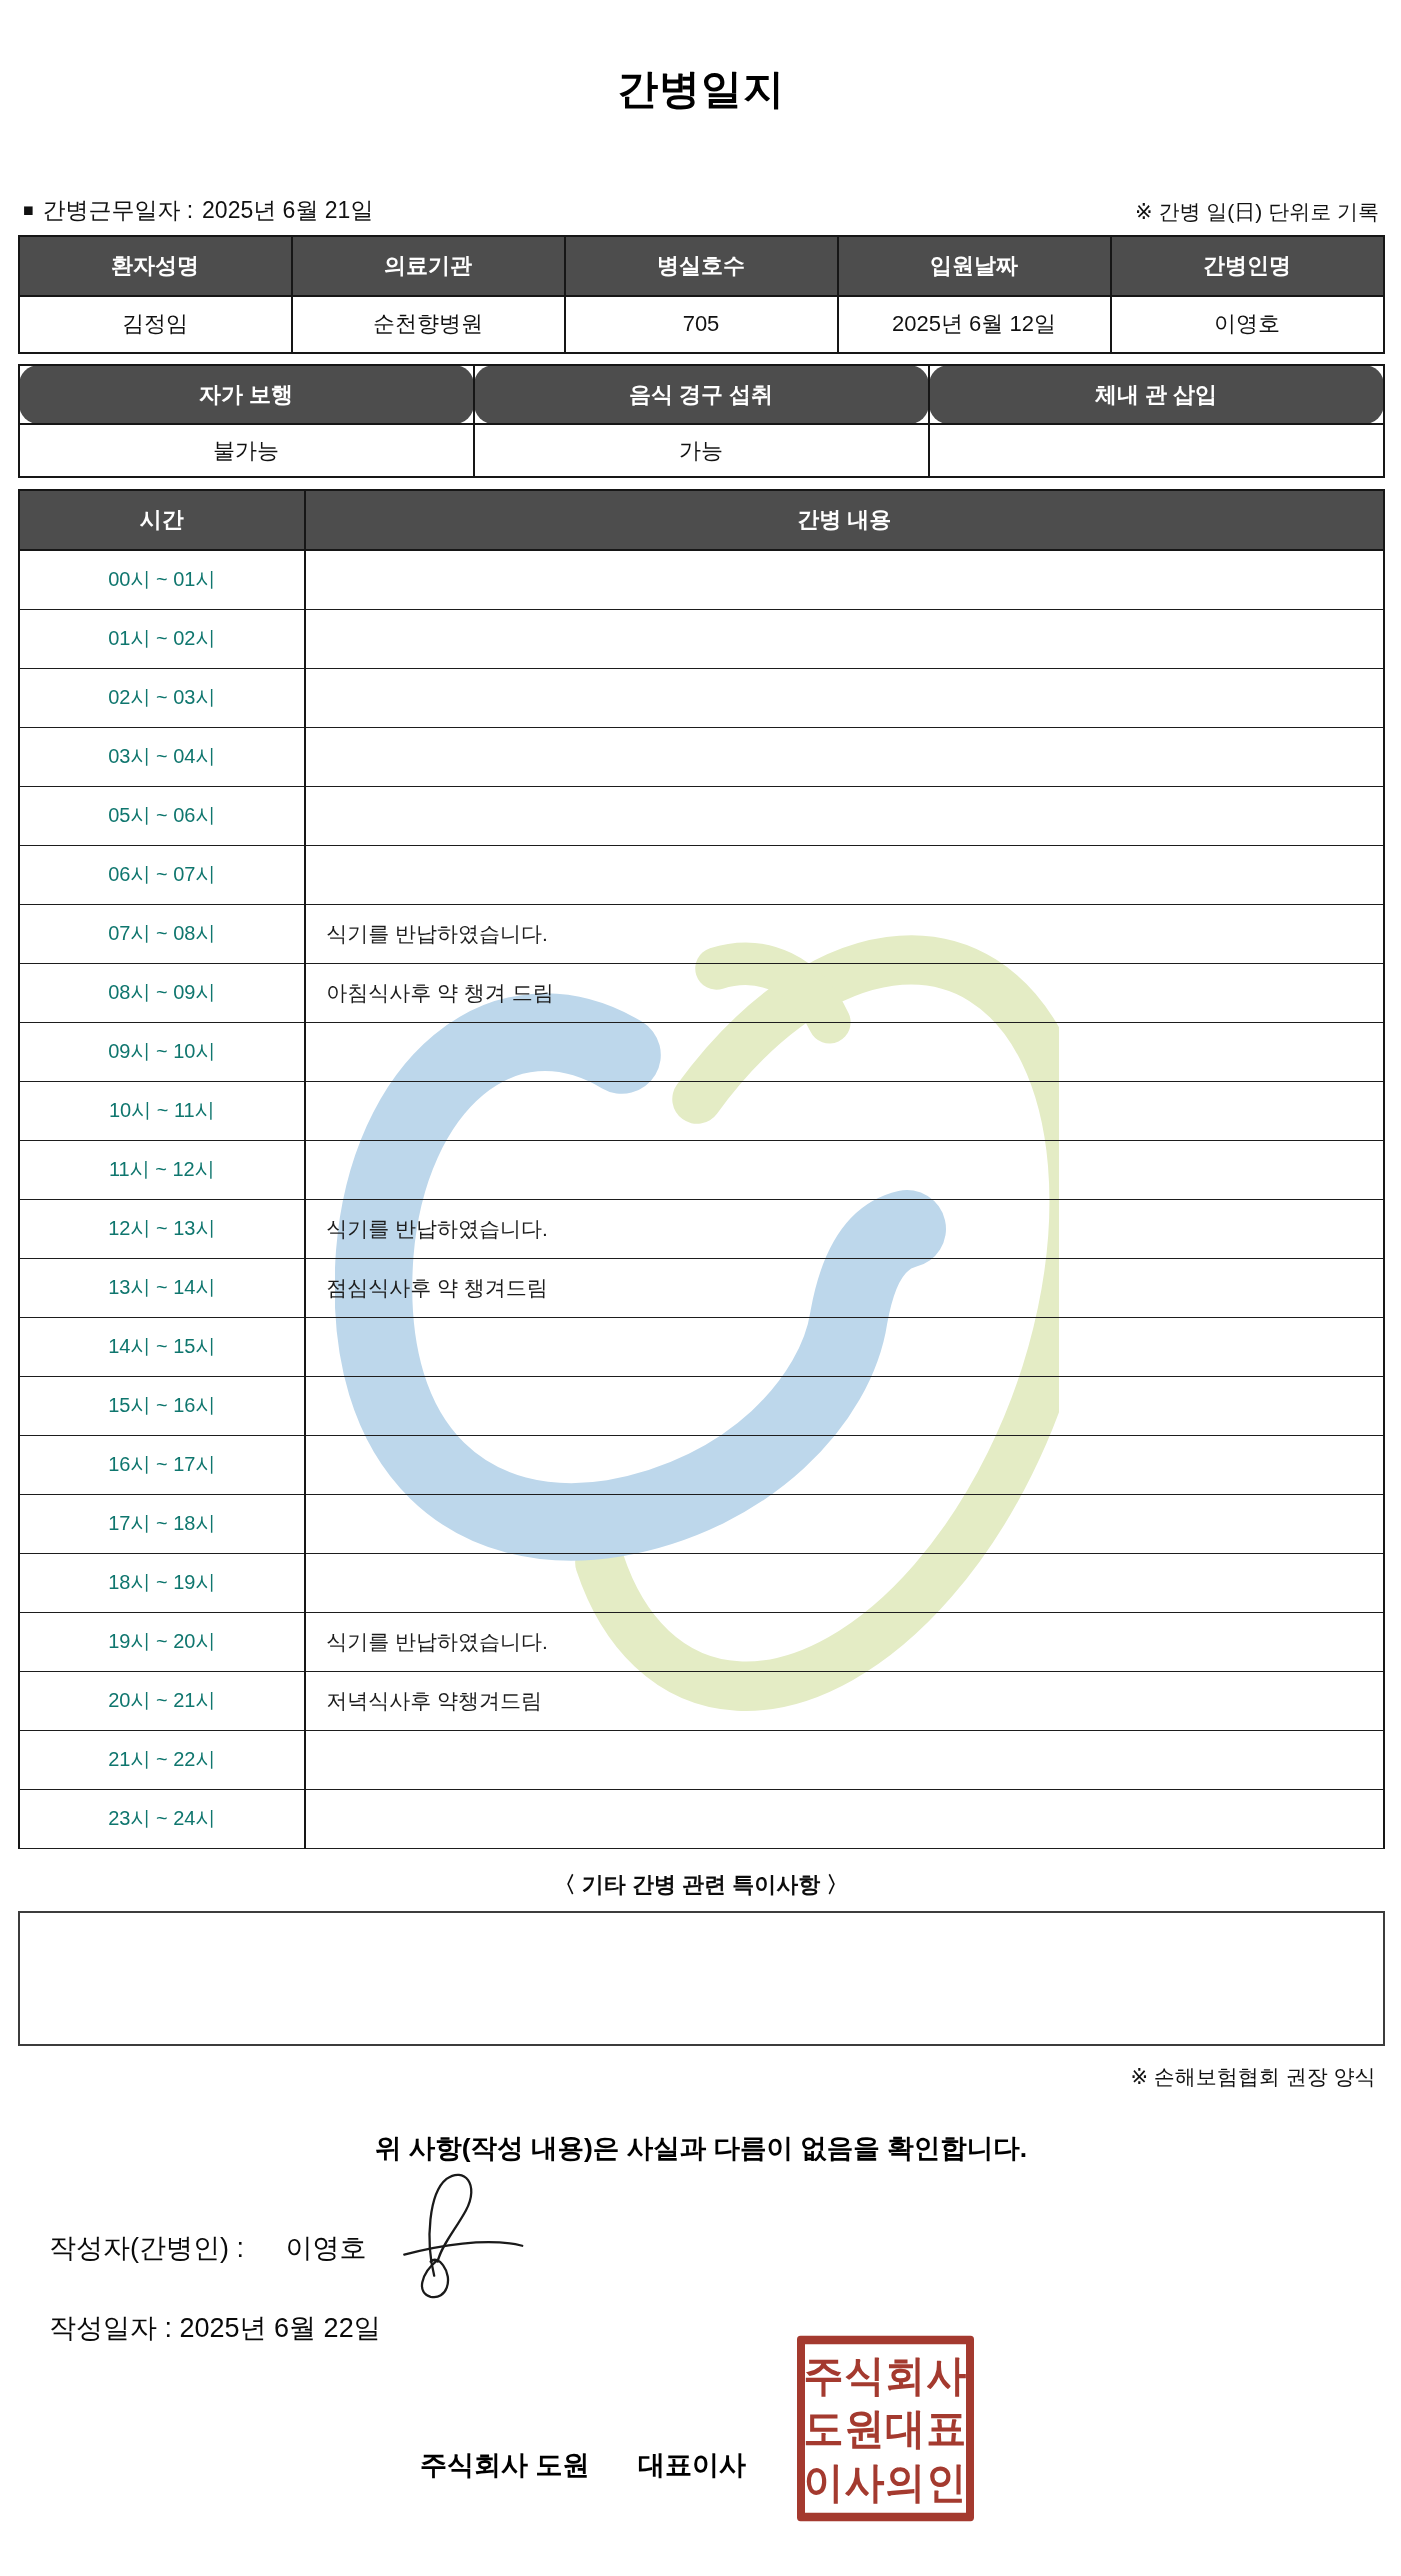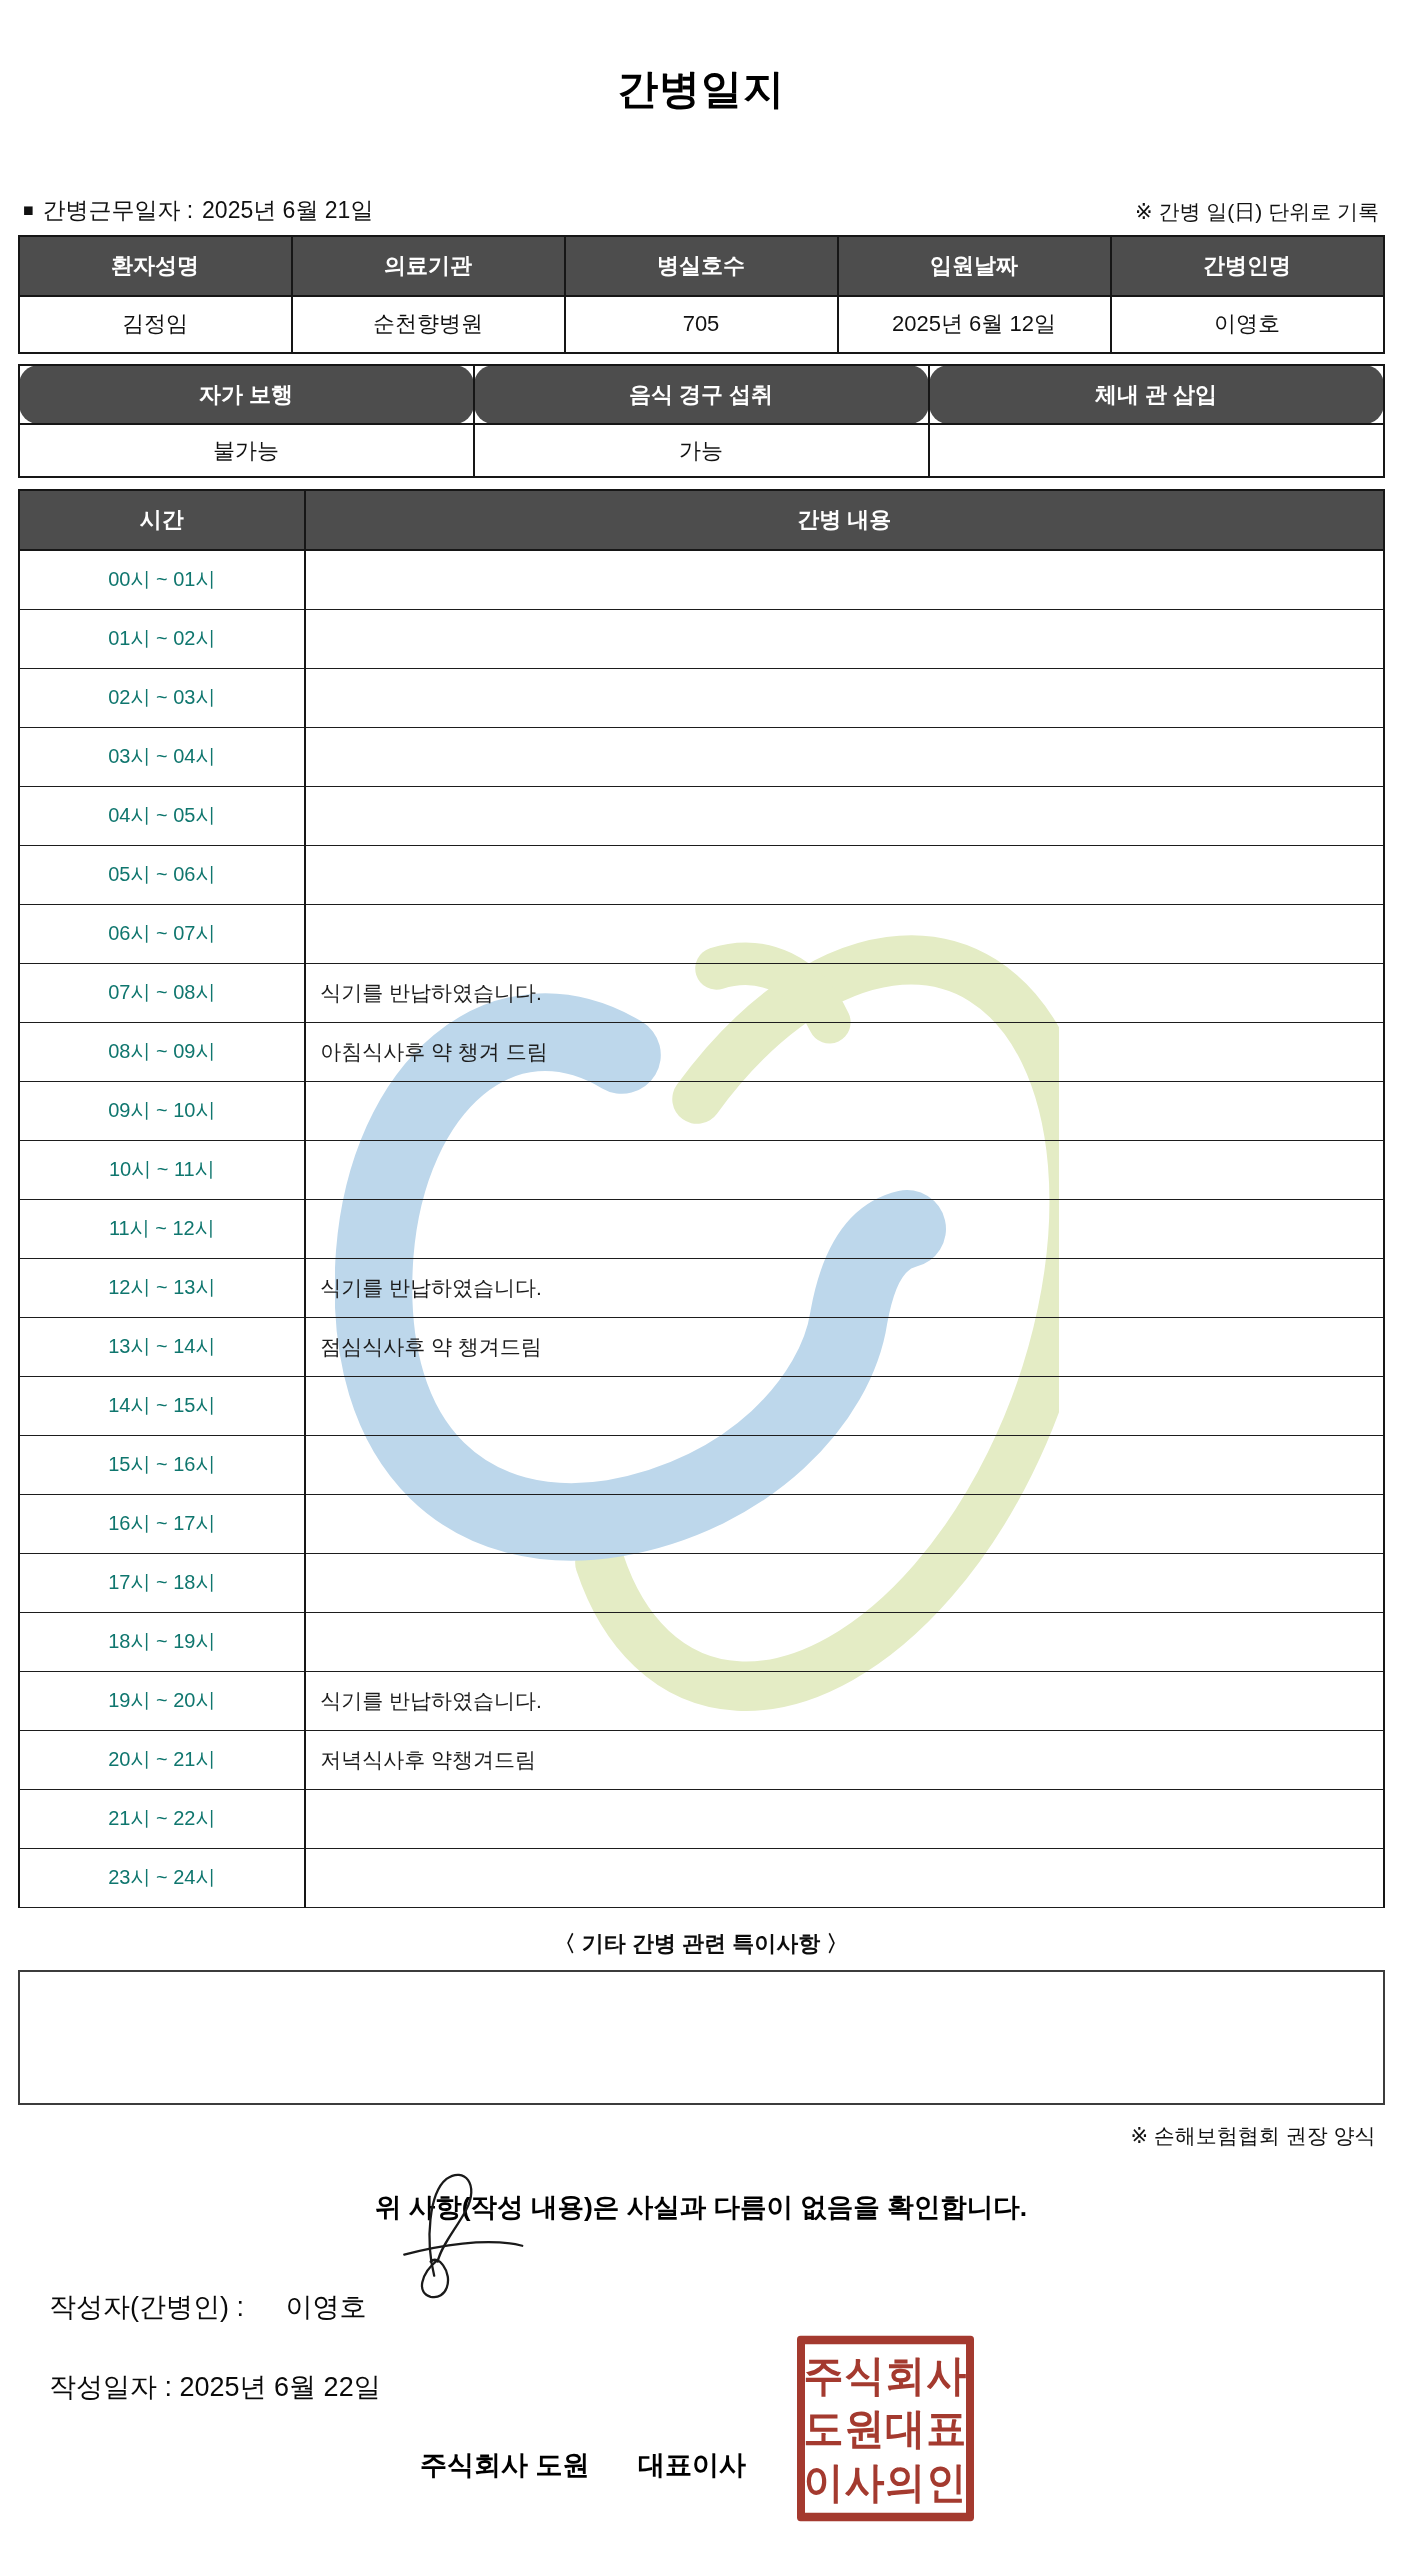--- a/index.html
+++ b/index.html
@@ -39,21 +39,21 @@
   .t2 td{height:49px;font-size:22px;text-align:center;background:transparent;}
 
   .care{margin-top:10.6px;}
   .care th{height:56px;font-size:22px;border:2.6px solid #161616;}
   .care td{
     height:56px;background:transparent;
     border-left:2.6px solid #161616;border-right:2.6px solid #161616;
     border-top:1.8px solid #1d1d1d;border-bottom:1.8px solid #1d1d1d;
   }
   .care td.time{text-align:center;font-size:20px;color:#0f766e;}
-  .care td.caretext{text-align:left;padding-left:14px;font-size:21px;color:#1c1c1c;}
+  .care td.caretext{text-align:left;padding-left:20px;font-size:21px;color:#1c1c1c;}
 
   .notes-title{
     margin-top:21px;text-align:center;
     font-size:22px;font-weight:700;color:#0c0c0c;
   }
   .notes-box{
     width:1363px;height:131px;margin:10.6px auto 0 auto;
     border:2.2px solid #3c3c3c;background:transparent;
   }
   .form-note{
@@ -166,24 +166,20 @@
           </tr>
       <tr>
             <td class="time">02시 ~ 03시</td>
             <td class="caretext"></td>
           </tr>
       <tr>
             <td class="time">03시 ~ 04시</td>
             <td class="caretext"></td>
           </tr>
       <tr>
-            <td class="time">04시 ~ 05시</td>
-            <td class="caretext"></td>
-          </tr>
-      <tr>
             <td class="time">05시 ~ 06시</td>
             <td class="caretext"></td>
           </tr>
       <tr>
             <td class="time">06시 ~ 07시</td>
             <td class="caretext"></td>
           </tr>
       <tr>
             <td class="time">07시 ~ 08시</td>
             <td class="caretext">식기를 반납하였습니다.</td>

